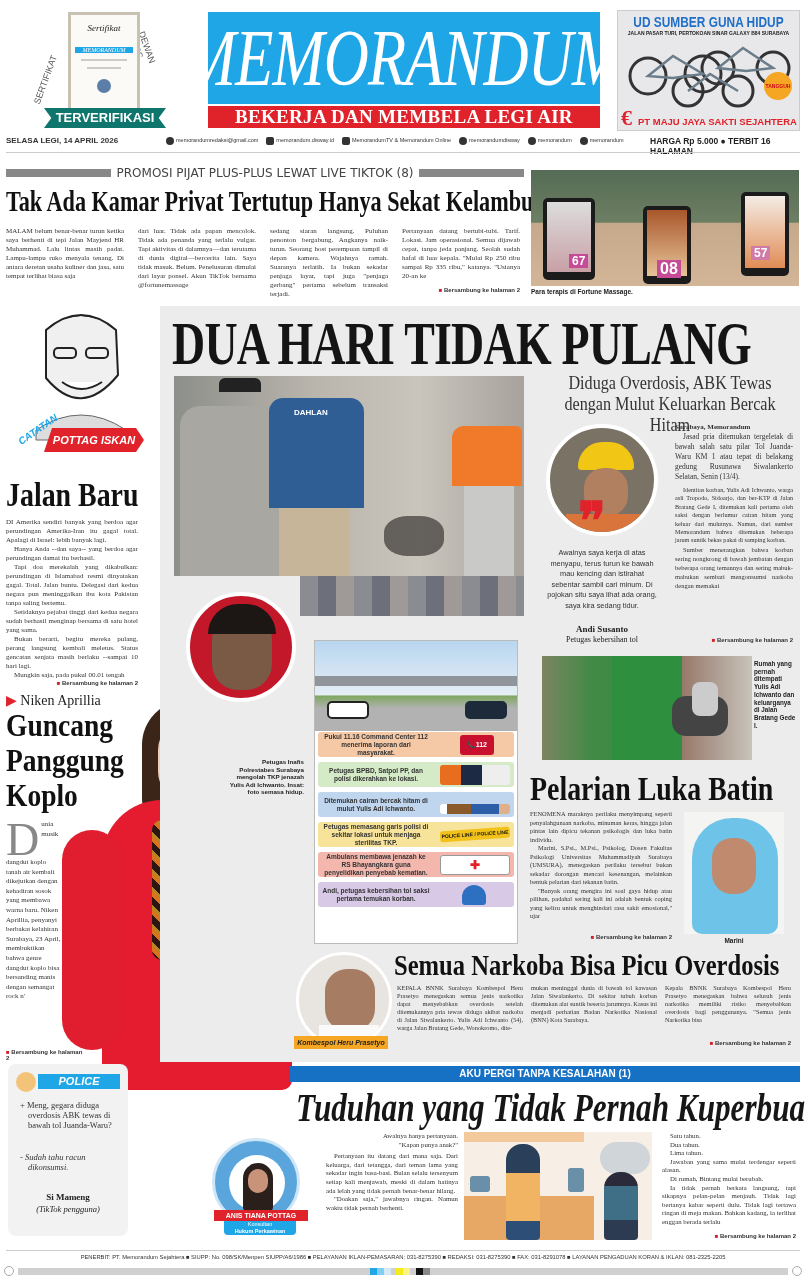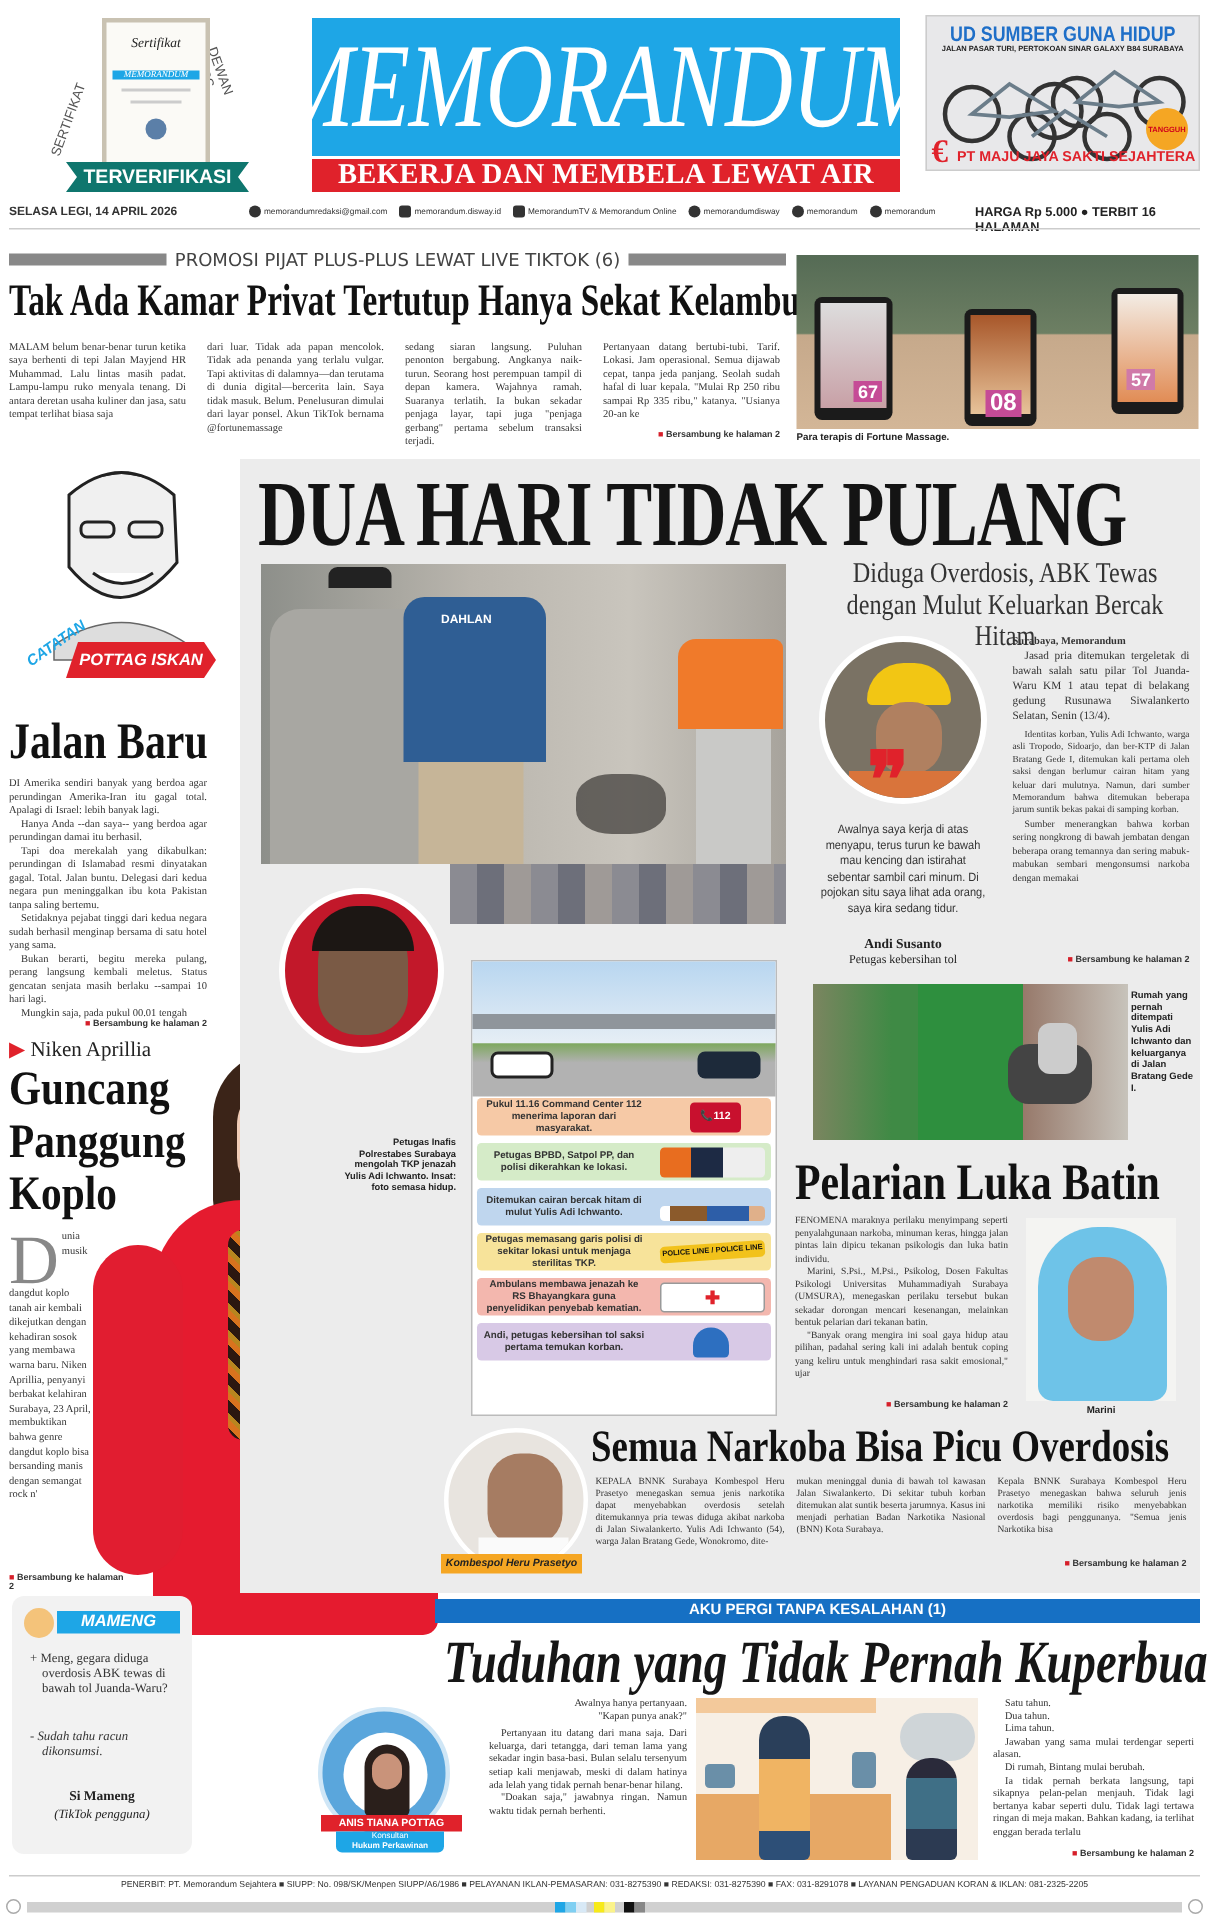--- a/index.html
+++ b/index.html
@@ -10,21 +10,21 @@
 .body-text{font-size:7px;line-height:9px;text-align:justify;color:#333}
 .cont{font-family:"Liberation Sans",sans-serif;font-size:6px;font-weight:bold;text-align:right;color:#333}
 .cont:before{content:"■ ";color:#d61f2a}
 .photo{background:#999;overflow:hidden}
 .caption{font-family:"Liberation Sans",sans-serif;font-size:6.5px;font-weight:bold;line-height:8px;color:#222}
 
 #cert{left:28px;top:10px;width:150px;height:120px}
 #logo-box{left:208px;top:12px;width:392px;height:92px;background:#1ea6e6;display:flex;align-items:center;justify-content:center}
 #logo-box span{font-family:"Liberation Serif",serif;font-style:italic;font-size:80px;color:#fff;letter-spacing:-1px;transform:scaleX(0.78);display:inline-block;white-space:nowrap}
 #tagline{left:208px;top:106px;width:392px;height:22px;background:#e0222b;color:#fff;font-size:19px;font-weight:bold;text-align:center;line-height:22px;letter-spacing:0.3px}
-#ad{left:617px;top:10px;width:183px;height:104px;background:#e8e8ea;border:1px solid #ccc}
+#ad{left:617px;top:10px;width:183px;height:121px;background:#e8e8ea;border:1px solid #ccc}
 #ad .t1{color:#1f6fc8;font-family:"Liberation Sans",sans-serif;font-weight:bold;font-size:14px;text-align:center;margin-top:3px;transform:scaleX(0.85)}
 #ad .t2{font-family:"Liberation Sans",sans-serif;font-size:5px;font-weight:bold;text-align:center}
 #ad .t3{position:absolute;bottom:3px;left:20px;color:#e0222b;font-family:"Liberation Sans",sans-serif;font-weight:bold;font-size:9.5px}
 #dateline{left:6px;top:136px;font-family:"Liberation Sans",sans-serif;font-size:8px;font-weight:bold;color:#333}
 #socials{left:166px;top:137px;display:flex;gap:8px;font-family:"Liberation Sans",sans-serif;font-size:5.5px;color:#333}
 #socials span.ic{display:inline-block;width:8px;height:8px;border-radius:50%;background:#333;margin-right:2px;vertical-align:middle}
 #price{left:650px;top:136px;font-family:"Liberation Sans",sans-serif;font-size:8.5px;font-weight:bold;color:#222}
 .hr{height:1px;background:#ccc}
 
 #kicker{left:6px;top:166px;width:518px;height:14px;display:flex;align-items:center;gap:6px}
@@ -61,21 +61,21 @@
     <div style="margin:6px 10px;height:2px;background:#ccc"></div>
     <div style="margin:4px 16px;height:2px;background:#ccc"></div>
     <div style="margin:10px auto 0;width:14px;height:14px;border-radius:50%;background:#5b7fa8"></div>
   </div>
   <div class="abs sans" style="left:16px;top:98px;width:122px;height:20px;background:#0f766e;color:#fff;font-weight:bold;font-size:13px;text-align:center;line-height:20px;clip-path:polygon(0 0,100% 0,94% 50%,100% 100%,0 100%,6% 50%)">TERVERIFIKASI</div>
 </div>
 
 <div class="abs" id="logo-box">
     <span>MEMORANDUM</span>
   </div>
-<div class="abs serif" id="tagline">BEKERJA DAN MEMBELA LEWAT AIR</div>
+<div class="abs serif" id="tagline">BEKERJA DAN MEMBELA LEGI AIR</div>
 
 <div class="abs" id="ad">
   <div class="t1">UD SUMBER GUNA HIDUP</div>
   <div class="t2">JALAN PASAR TURI, PERTOKOAN SINAR GALAXY B84 SURABAYA</div>
   <svg width="180" height="72" viewBox="0 0 180 72">
     <g fill="none" stroke="#333" stroke-width="3">
       <circle cx="30" cy="40" r="18"></circle>
         <circle cx="85" cy="38" r="18"></circle>
       <circle cx="70" cy="55" r="15"></circle>
         <circle cx="120" cy="55" r="15"></circle>
@@ -101,21 +101,21 @@
   <span><span class="ic" style="border-radius:2px"></span><span>MemorandumTV &amp; Memorandum Online</span></span>
   <span><span class="ic"></span><span>memorandumdisway</span></span>
   <span><span class="ic"></span><span>memorandum</span></span>
   <span><span class="ic"></span><span>memorandum</span></span>
 </div>
 <div class="abs" id="price">HARGA Rp 5.000 ● TERBIT 16 HALAMAN</div>
 <div class="abs hr" style="left:6px;top:152px;width:794px"></div>
 
 <div class="abs" id="kicker">
   <div class="bar"></div>
-    <span class="txt">PROMOSI PIJAT PLUS-PLUS LEWAT LIVE TIKTOK (6)</span>
+    <span class="txt">PROMOSI PIJAT PLUS-PLUS LEWAT LIVE TIKTOK (8)</span>
     <div class="bar"></div>
 </div>
 <div class="abs serif" id="top-head">Tak Ada Kamar Privat Tertutup Hanya Sekat Kelambu</div>
 <div class="col body-text" style="left:6px;top:227px">MALAM belum benar-benar turun ketika saya berhenti di tepi Jalan Mayjend HR Muhammad. Lalu lintas masih padat. Lampu-lampu ruko menyala tenang. Di antara deretan usaha kuliner dan jasa, satu tempat terlihat biasa saja</div>
 <div class="col body-text" style="left:138px;top:227px">dari luar. Tidak ada papan mencolok. Tidak ada penanda yang terlalu vulgar. Tapi aktivitas di dalamnya—dan terutama di dunia digital—bercerita lain. Saya tidak masuk. Belum. Penelusuran dimulai dari layar ponsel. Akun TikTok bernama @fortunemassage</div>
 <div class="col body-text" style="left:270px;top:227px">sedang siaran langsung. Puluhan penonton bergabung. Angkanya naik-turun. Seorang host perempuan tampil di depan kamera. Wajahnya ramah. Suaranya terlatih. Ia bukan sekadar penjaga layar, tapi juga "penjaga gerbang" pertama sebelum transaksi terjadi.</div>
 <div class="col body-text" style="left:402px;top:227px">Pertanyaan datang bertubi-tubi. Tarif. Lokasi. Jam operasional. Semua dijawab cepat, tanpa jeda panjang. Seolah sudah hafal di luar kepala. "Mulai Rp 250 ribu sampai Rp 335 ribu," katanya. "Usianya 20-an ke</div>
 <div class="abs cont" style="left:402px;top:287px;width:118px">Bersambung ke halaman 2</div>
 
 <div class="abs photo" style="left:531px;top:170px;width:268px;height:116px;background:linear-gradient(180deg,#556b55 0%,#6d7f63 45%,#c6a98b 46%,#d3b697 100%)">
@@ -165,21 +165,21 @@
   <div class="abs" style="left:96px;top:20px;width:60px;height:80px;border-radius:30px 30px 28px 28px;background:#f1cdb7"></div>
   <div class="abs" style="left:40px;top:100px;width:190px;height:290px;background:#e51b2f;border-radius:60px 60px 10px 10px"></div>
   <div class="abs" style="left:90px;top:120px;width:100px;height:140px;background:repeating-linear-gradient(45deg,#2b1710 0 6px,#d9731e 6px 10px,#b8861f 10px 13px);border-radius:10px"></div>
   <div class="abs" style="left:0;top:130px;width:60px;height:220px;background:#e11d30;border-radius:30px"></div>
 </div>
 <div class="abs body-text" style="left:6px;top:820px;width:56px;font-size:7px;line-height:9.6px;text-align:left"><span class="drop">D</span><span>unia musik dangdut koplo tanah air kembali dikejutkan dengan kehadiran sosok yang membawa warna baru. Niken Aprillia, penyanyi berbakat kelahiran Surabaya, 23 April, membuktikan bahwa genre dangdut koplo bisa bersanding manis dengan semangat rock n'</span></div>
 <div class="abs cont" style="left:6px;top:1049px;width:80px;text-align:left">Bersambung ke halaman 2</div>
 
 <div class="abs" style="left:8px;top:1064px;width:120px;height:172px;background:#f2f2f2;border-radius:8px">
   <div class="abs" style="left:8px;top:8px;width:20px;height:20px;border-radius:50%;background:#f4c37a"></div>
-  <div class="abs sans" style="left:30px;top:10px;width:82px;height:15px;background:#1ea6e6;color:#fff;font-weight:bold;font-style:italic;font-size:11px;text-align:center;line-height:15px">MAMENG</div>
+  <div class="abs sans" style="left:30px;top:10px;width:82px;height:15px;background:#1ea6e6;color:#fff;font-weight:bold;font-style:italic;font-size:11px;text-align:center;line-height:15px">POLICE</div>
   <div class="abs serif" style="left:10px;top:36px;width:104px;font-size:8.5px;line-height:10px;color:#333;padding-left:10px;text-indent:-8px">+ <span>Meng, gegara diduga overdosis ABK tewas di bawah tol Juanda-Waru?</span></div>
   <div class="abs serif" style="left:10px;top:88px;width:104px;font-size:8.5px;line-height:10px;color:#333;font-style:italic;padding-left:10px;text-indent:-8px">- <span>Sudah tahu racun dikonsumsi.</span></div>
   <div class="abs serif" style="left:0;top:128px;width:120px;text-align:center;font-weight:bold;font-size:9px">Si Mameng</div>
   <div class="abs serif" style="left:0;top:140px;width:120px;text-align:center;font-style:italic;font-size:8.5px">(TikTok pengguna)</div>
 </div>
 
 <div class="abs" style="left:212px;top:1138px;width:88px;height:88px;border-radius:50%;background:#5aa6dc;border:3px solid #cfe6f6">
   <div class="abs" style="left:14px;top:14px;width:56px;height:56px;border-radius:50%;background:#fff"></div>
   <div class="abs" style="left:28px;top:22px;width:30px;height:48px;border-radius:15px 15px 4px 4px;background:#2a1f1b"></div>
   <div class="abs" style="left:33px;top:28px;width:20px;height:24px;border-radius:10px;background:#c9937a"></div>

